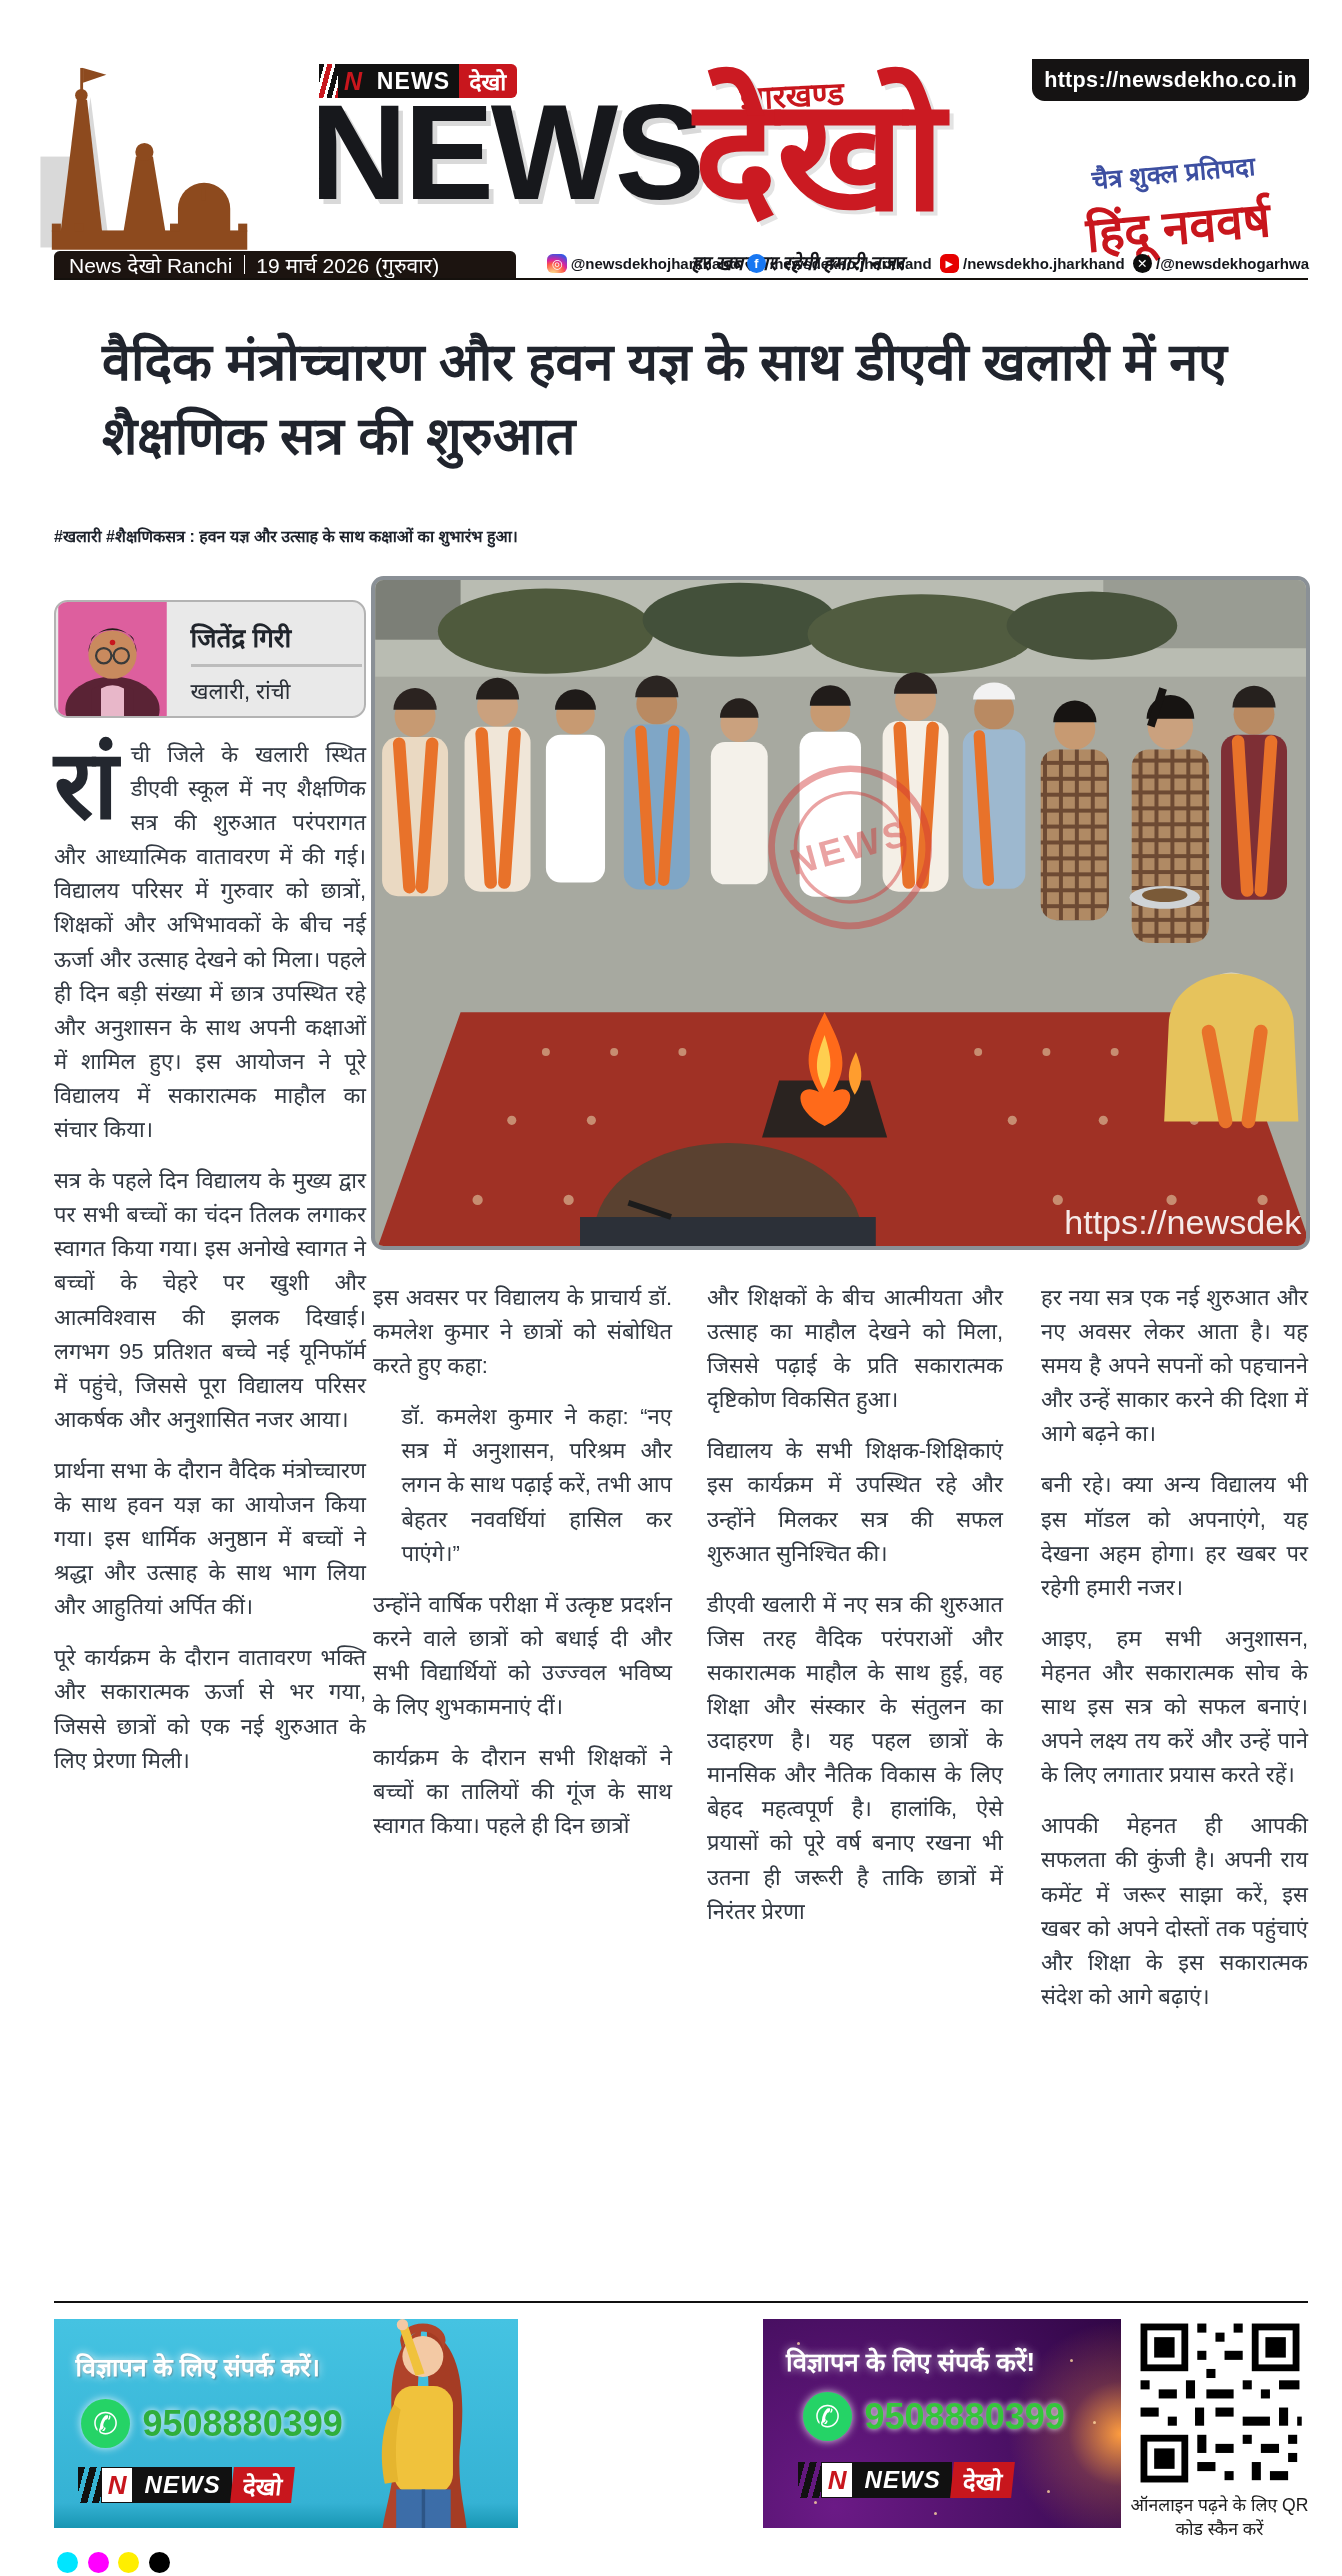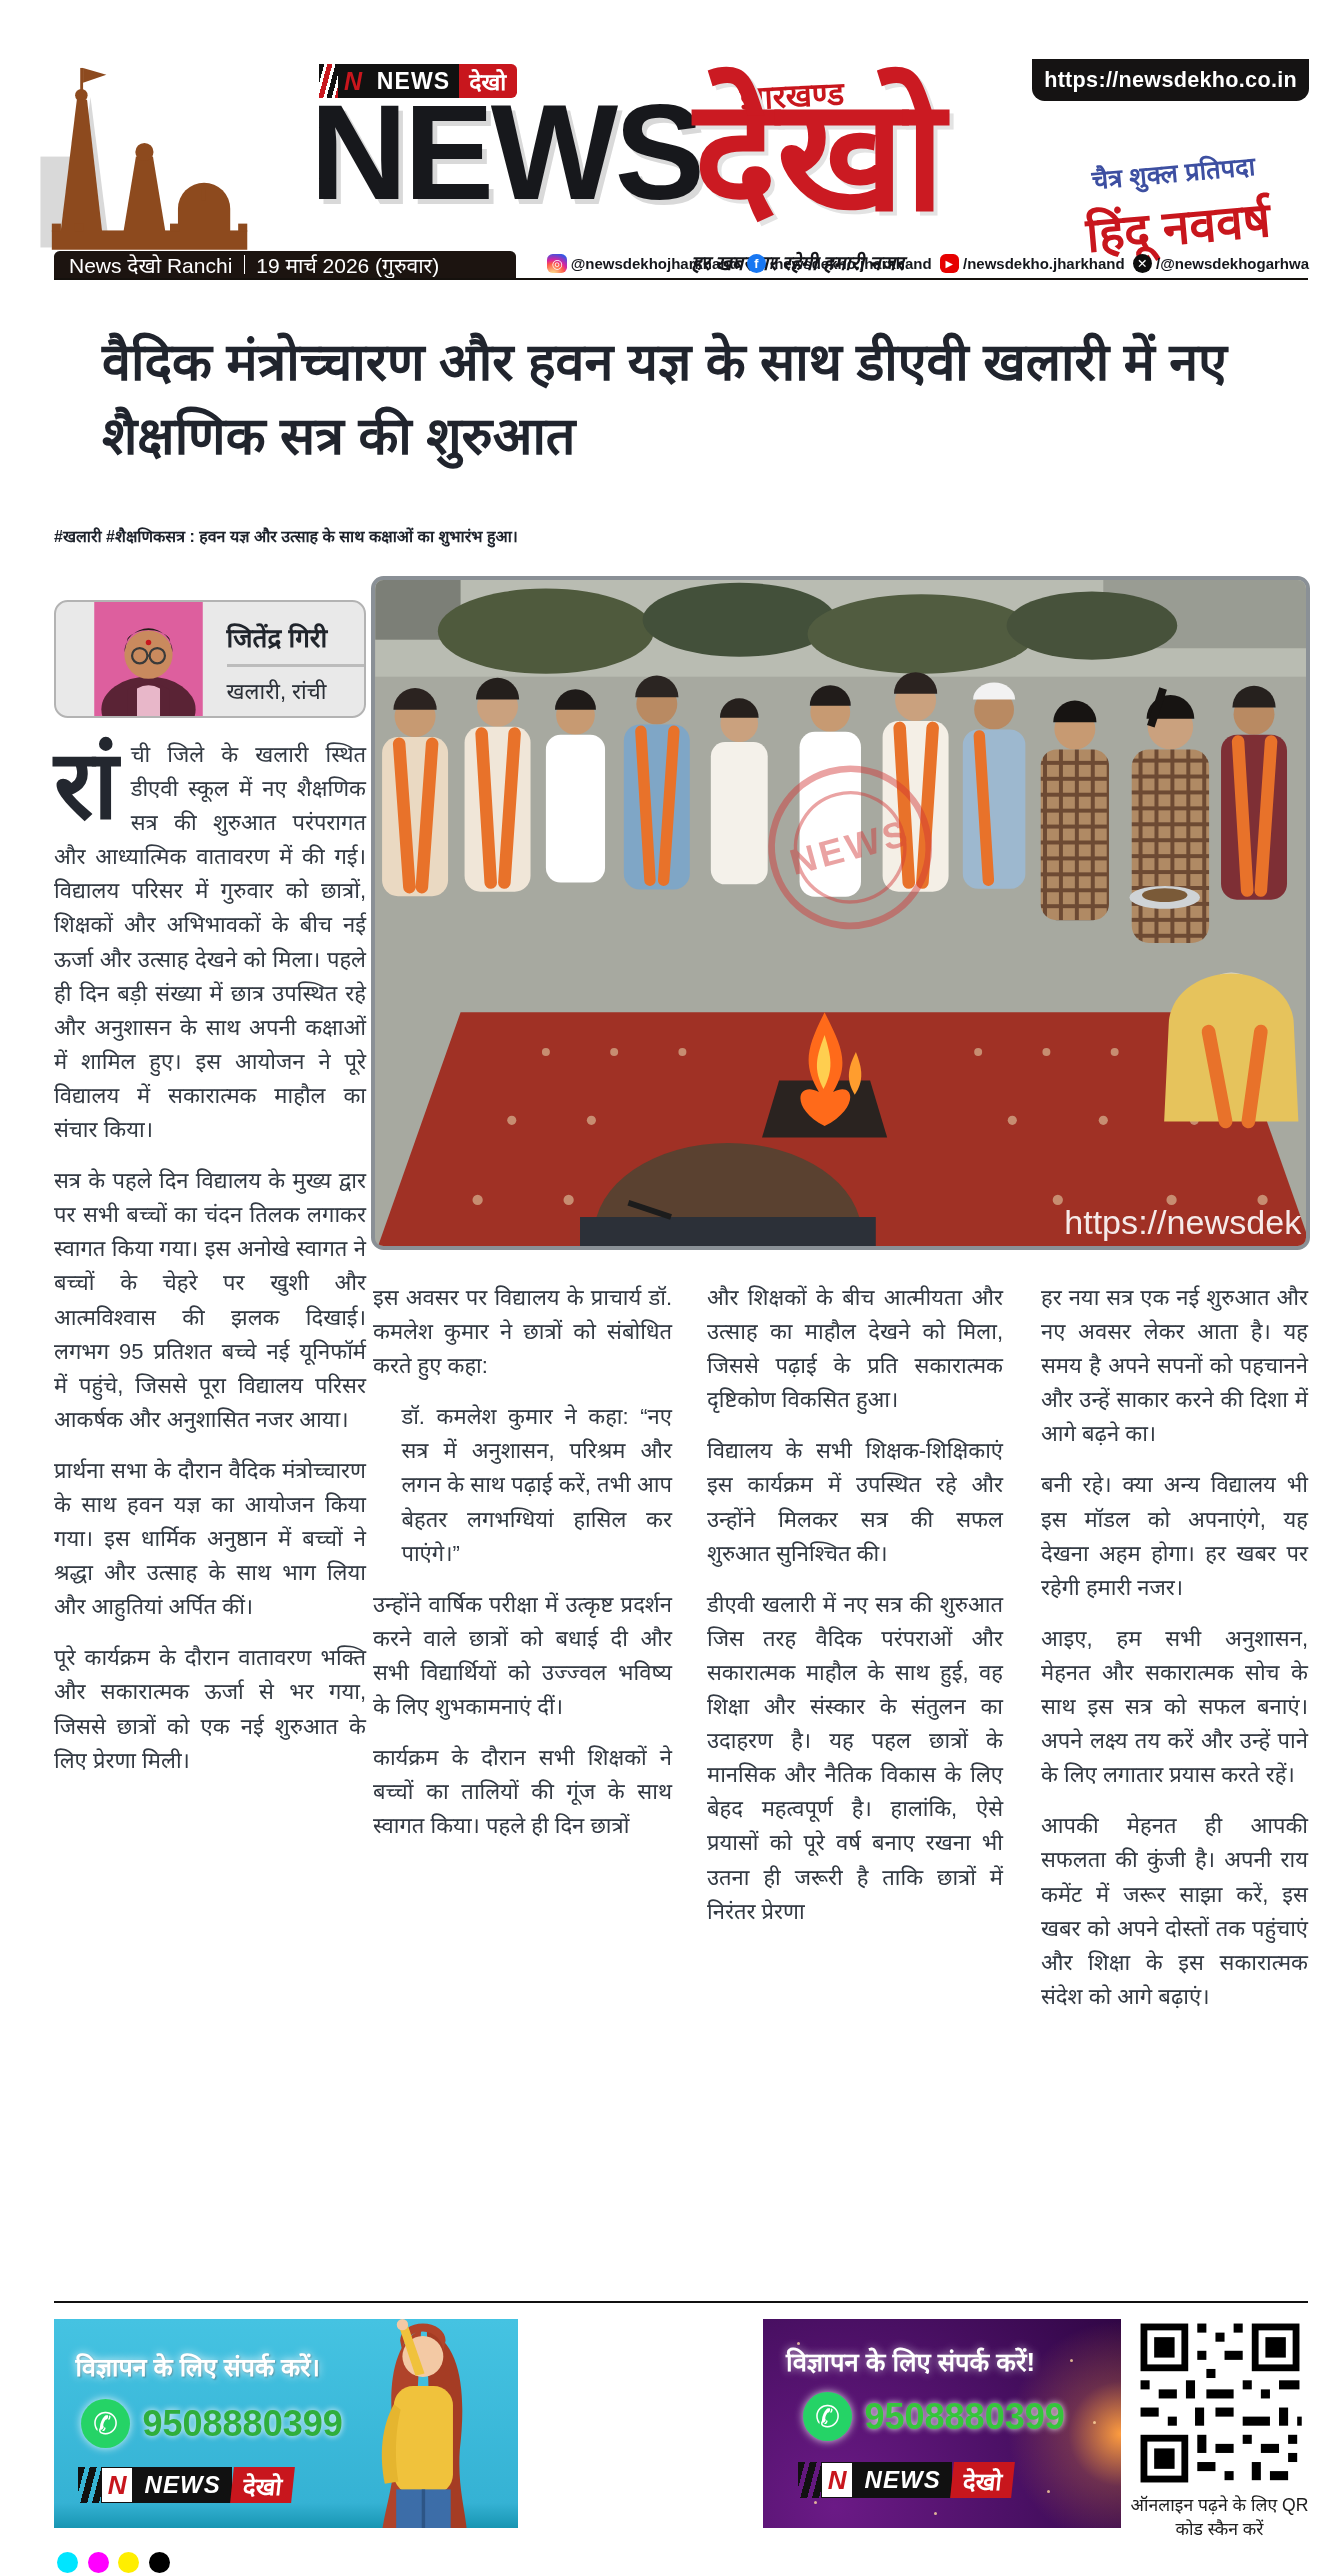--- a/index.html
+++ b/index.html
@@ -39,21 +39,21 @@
   .sicon.yt{background:#e60000;border-radius:5.7px;font-size:9.7px;}
   .sicon.x{background:#0d0d0d;}
 
   
   .headline{position:absolute;left:54px;top:291px;width:1257px;font-size:52px;line-height:1.42;
     font-weight:800;color:#20242d;margin-left:48px;}
   .subheadline{position:absolute;left:54px;top:525px;width:1257px;font-size:16px;font-weight:600;color:#1d222b;}
 
   
   .author-card{position:absolute;left:54px;top:600px;width:312px;height:118px;background:#e9e9e9;
-    border:2.8px solid #b3b3b3;border-radius:13.7px;overflow:hidden;display:flex;padding-left:36px;}
+    border:2.8px solid #b3b3b3;border-radius:13.7px;overflow:hidden;display:flex;}
   .author-photo{width:113px;height:100%;flex:0 0 auto;}
   .author-meta{padding:17px 0 0 21.6px;}
   .author-name{font-size:26px;font-weight:bold;color:#20252c;}
   .author-divider{width:171px;height:2.8px;background:#bcbcbc;margin:9px 0 8px 0;}
   .author-loc{font-size:22px;color:#2a2f37;margin-top:8px;}
 
   
   .photo-frame{position:absolute;left:371px;top:576px;width:939px;height:674px;border:4px solid #8a9096;
     border-radius:12.5px;overflow:hidden;background:#a7a9a0;}
   .photo-frame svg{display:block;}
@@ -332,21 +332,21 @@
 
   <div class="col col1">
     <p><span class="dropcap">रां</span><span>ची जिले के खलारी स्थित डीएवी स्कूल में नए शैक्षणिक सत्र की शुरुआत परंपरागत और आध्यात्मिक वातावरण में की गई। विद्यालय परिसर में गुरुवार को छात्रों, शिक्षकों और अभिभावकों के बीच नई ऊर्जा और उत्साह देखने को मिला। पहले ही दिन बड़ी संख्या में छात्र उपस्थित रहे और अनुशासन के साथ अपनी कक्षाओं में शामिल हुए। इस आयोजन ने पूरे विद्यालय में सकारात्मक माहौल का संचार किया।</span></p>
     <p>सत्र के पहले दिन विद्यालय के मुख्य द्वार पर सभी बच्चों का चंदन तिलक लगाकर स्वागत किया गया। इस अनोखे स्वागत ने बच्चों के चेहरे पर खुशी और आत्मविश्वास की झलक दिखाई। लगभग 95 प्रतिशत बच्चे नई यूनिफॉर्म में पहुंचे, जिससे पूरा विद्यालय परिसर आकर्षक और अनुशासित नजर आया।</p>
     <p>प्रार्थना सभा के दौरान वैदिक मंत्रोच्चारण के साथ हवन यज्ञ का आयोजन किया गया। इस धार्मिक अनुष्ठान में बच्चों ने श्रद्धा और उत्साह के साथ भाग लिया और आहुतियां अर्पित कीं।</p>
     <p>पूरे कार्यक्रम के दौरान वातावरण भक्ति और सकारात्मक ऊर्जा से भर गया, जिससे छात्रों को एक नई शुरुआत के लिए प्रेरणा मिली।</p>
   </div>
 
   <div class="col col2">
     <p>इस अवसर पर विद्यालय के प्राचार्य डॉ. कमलेश कुमार ने छात्रों को संबोधित करते हुए कहा:</p>
-    <p class="quote">डॉ. कमलेश कुमार ने कहा: “नए सत्र में अनुशासन, परिश्रम और लगन के साथ पढ़ाई करें, तभी आप बेहतर लगभग्धियां हासिल कर पाएंगे।”</p>
+    <p class="quote">डॉ. कमलेश कुमार ने कहा: “नए सत्र में अनुशासन, परिश्रम और लगन के साथ पढ़ाई करें, तभी आप बेहतर नववर्धियां हासिल कर पाएंगे।”</p>
     <p>उन्होंने वार्षिक परीक्षा में उत्कृष्ट प्रदर्शन करने वाले छात्रों को बधाई दी और सभी विद्यार्थियों को उज्ज्वल भविष्य के लिए शुभकामनाएं दीं।</p>
     <p>कार्यक्रम के दौरान सभी शिक्षकों ने बच्चों का तालियों की गूंज के साथ स्वागत किया। पहले ही दिन छात्रों</p>
   </div>
 
   <div class="col col3">
     <p>और शिक्षकों के बीच आत्मीयता और उत्साह का माहौल देखने को मिला, जिससे पढ़ाई के प्रति सकारात्मक दृष्टिकोण विकसित हुआ।</p>
     <p>विद्यालय के सभी शिक्षक-शिक्षिकाएं इस कार्यक्रम में उपस्थित रहे और उन्होंने मिलकर सत्र की सफल शुरुआत सुनिश्चित की।</p>
     <p>डीएवी खलारी में नए सत्र की शुरुआत जिस तरह वैदिक परंपराओं और सकारात्मक माहौल के साथ हुई, वह शिक्षा और संस्कार के संतुलन का उदाहरण है। यह पहल छात्रों के मानसिक और नैतिक विकास के लिए बेहद महत्वपूर्ण है। हालांकि, ऐसे प्रयासों को पूरे वर्ष बनाए रखना भी उतना ही जरूरी है ताकि छात्रों में निरंतर प्रेरणा</p>
   </div>
 

